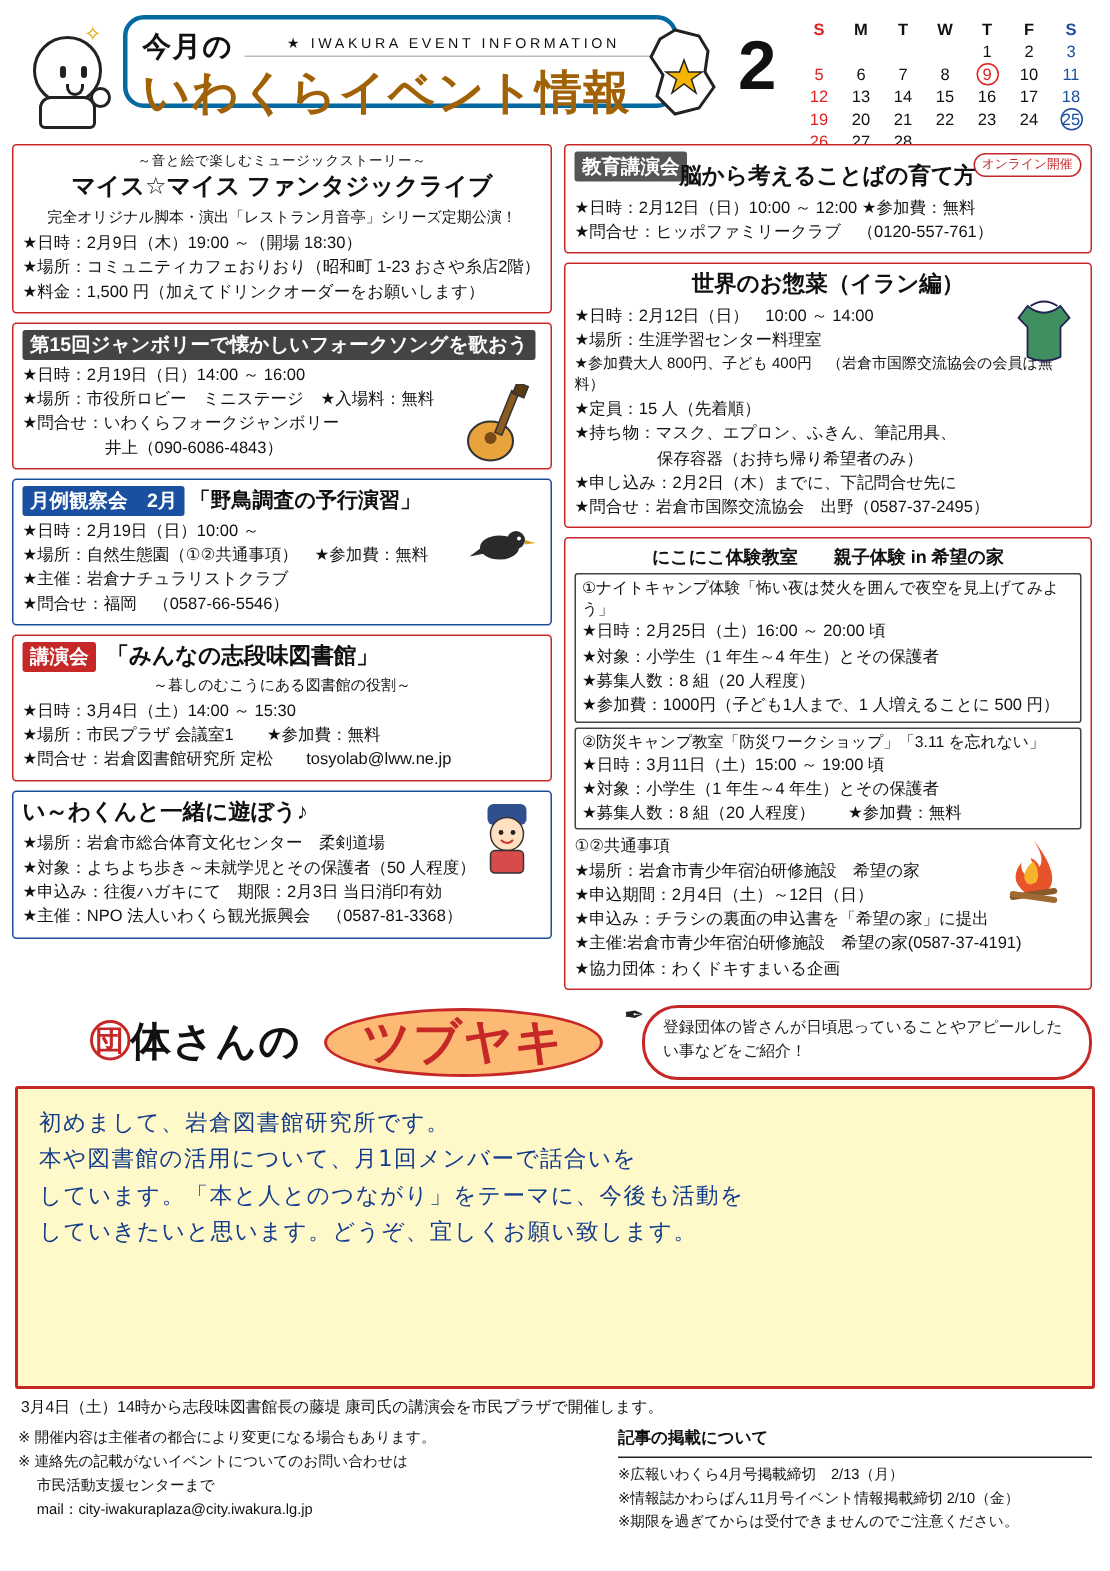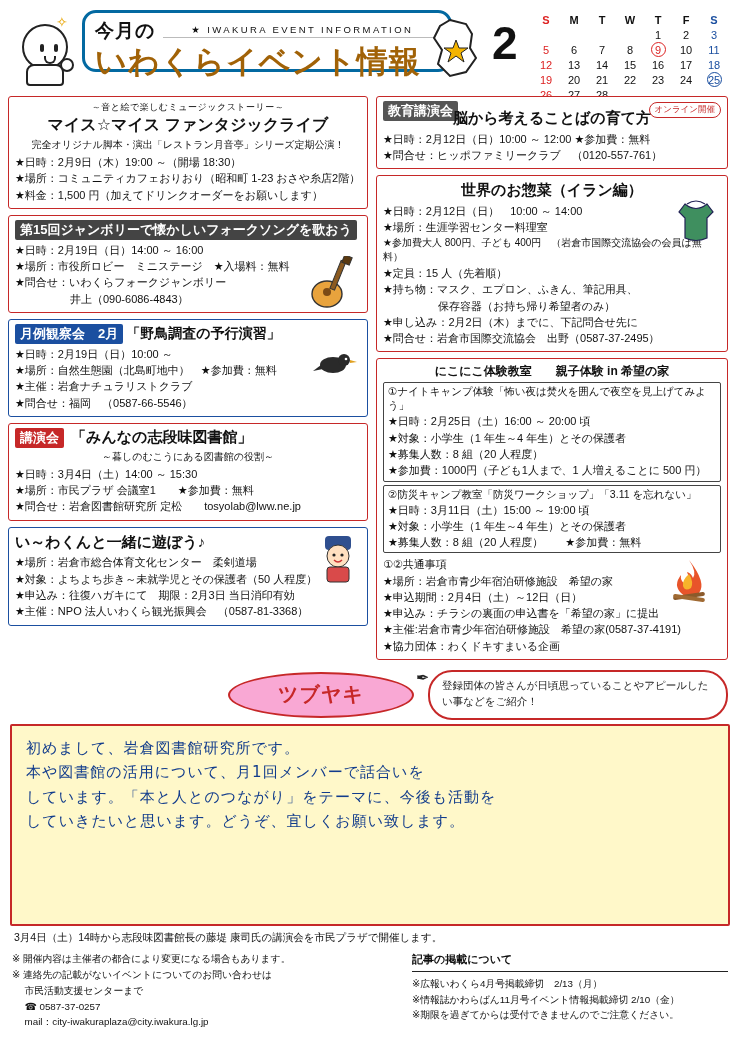--- a/index.html
+++ b/index.html
@@ -115,24 +115,24 @@
   
   .tsub-head { position:relative; height:56px; margin-top:2px; }
   .tsub-dan {
     position:absolute; left:52px; top:8px; font-size:27px; font-weight:bold; letter-spacing:1px;
   }
   .tsub-dan .circled {
     display:inline-block; width:27px; height:27px; line-height:25px; text-align:center;
     border:2.5px solid #c62828; border-radius:50%; color:#c62828; font-size:19px; vertical-align:3px;
   }
   .tsub-bubble {
-    position:absolute; left:220px; top:4px; width:186px; height:46px;
-    border:2.5px solid #c62828; border-radius:50%; background:#f9a8d4;
+    position:absolute; left:208px; top:4px; width:186px; height:46px;
+    border:2.5px solid #c62828; border-radius:50%; background:#fdba74;
     display:flex; align-items:center; justify-content:center;
-    font-size:20px; font-weight:bold; color:#c62828; letter-spacing:1px;
+    font-size:32px; font-weight:bold; color:#c62828; letter-spacing:1px;
   }
   .tsub-note {
     position:absolute; left:420px; top:2px; width:300px; height:50px;
     border:2px solid #c62828; border-radius:24px; background:#fff;
     font-size:10.5px; padding:6px 12px; line-height:1.5; color:#222;
   }
   .tsub-note .pen { position:absolute; left:-14px; top:-6px; font-size:16px;}
 
   .tsub-body {
     border:2px solid #c62828; background:#fff8c9; height:202px;
@@ -275,21 +275,21 @@
             <rect x="28" y="4" width="5" height="30" transform="rotate(22 30 20)" fill="#8b5a20" stroke="#333" stroke-width="1"></rect>
             <rect x="36" y="0" width="8" height="8" transform="rotate(22 40 4)" fill="#5a3a12" stroke="#333" stroke-width="1"></rect>
           </svg>
         </div>
       </div>
 
       <div class="card blue">
         <div class="cat blue">月例観察会　2月</div>
         <span class="ctitle left" style="display:inline-block;font-size:14px;">「野鳥調査の予行演習」</span>
         <div class="row">★日時：2月19日（日）10:00 ～</div>
-        <div class="row">★場所：自然生態園（北島町地中）　★参加費：無料</div>
+        <div class="row">★場所：自然生態園（①②共通事項）　★参加費：無料</div>
         <div class="row">★主催：岩倉ナチュラリストクラブ</div>
         <div class="row">★問合せ：福岡　（0587-66-5546）</div>
         <div class="ill-bird">
           <svg viewBox="0 0 46 30">
             <ellipse cx="22" cy="17" rx="13" ry="8" fill="#2a2a2a"></ellipse>
             <circle cx="33" cy="12" r="6" fill="#2a2a2a"></circle>
             <circle cx="35" cy="11" r="1.3" fill="#fff"></circle>
             <polygon points="39,12 46,14 39,15" fill="#e0a020"></polygon>
             <path d="M10 17 L2 23 L12 21 Z" fill="#2a2a2a"></path>
           </svg>
@@ -384,41 +384,43 @@
               <rect x="6" y="36" width="32" height="4" rx="2" transform="rotate(-8 22 38)" fill="#8b5a2b"></rect>
               <rect x="6" y="38" width="32" height="4" rx="2" transform="rotate(8 22 40)" fill="#a06a33"></rect>
             </svg>
           </div>
         </div>
       </div>
     </div>
   </div>
 
   <div class="tsub-head">
+    <div class="tsub-dan">
+      <span class="circled">団</span><span>体さんの</span>
+    </div>
     <div class="tsub-bubble">ツブヤキ</div>
     <div class="tsub-note">
       <span class="pen">✒</span>
       <span>登録団体の皆さんが日頃思っていることやアピールしたい事などをご紹介！</span>
     </div>
   </div>
 
   <div class="tsub-body">
     <div class="hand-line">初めまして、岩倉図書館研究所です。</div>
     <div class="hand-line">本や図書館の活用について、月1回メンバーで話合いを</div>
     <div class="hand-line">しています。「本と人とのつながり」をテーマに、今後も活動を</div>
     <div class="hand-line">していきたいと思います。どうぞ、宜しくお願い致します。</div>
   </div>
   <div class="tsub-caption">3月4日（土）14時から志段味図書館長の藤堤 康司氏の講演会を市民プラザで開催します。</div>
 
   <div class="footer">
     <div class="lf">
       <div>※ 開催内容は主催者の都合により変更になる場合もあります。</div>
       <div>※ 連絡先の記載がないイベントについてのお問い合わせは</div>
       <div>　 市民活動支援センターまで</div>
-      <div>　 ☎ 0587-37-0257</div>
       <div>　 mail：city-iwakuraplaza@city.iwakura.lg.jp</div>
     </div>
     <div class="rt">
       <div class="hd">記事の掲載について</div>
       <div class="hr"></div>
       <div>※広報いわくら4月号掲載締切　2/13（月）</div>
       <div>※情報誌かわらばん11月号イベント情報掲載締切 2/10（金）</div>
       <div>※期限を過ぎてからは受付できませんのでご注意ください。</div>
     </div>
   </div>

